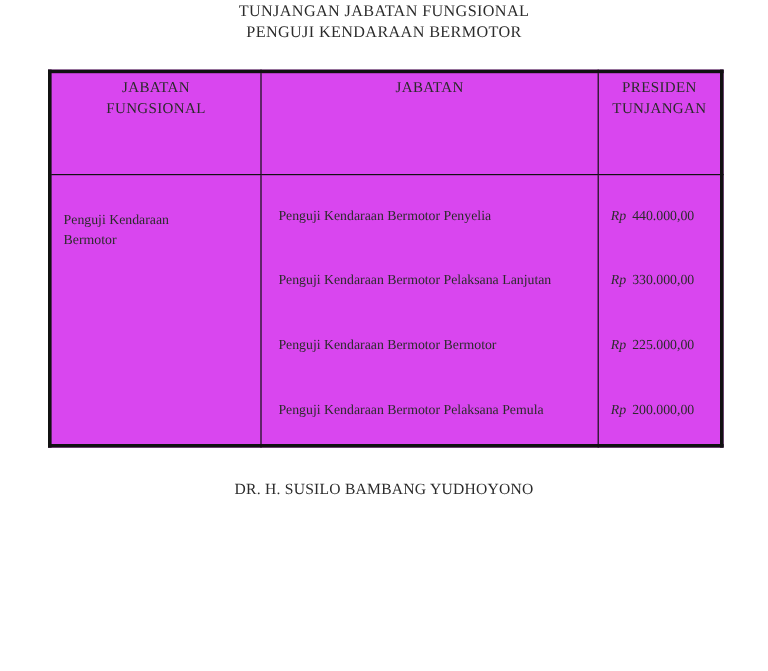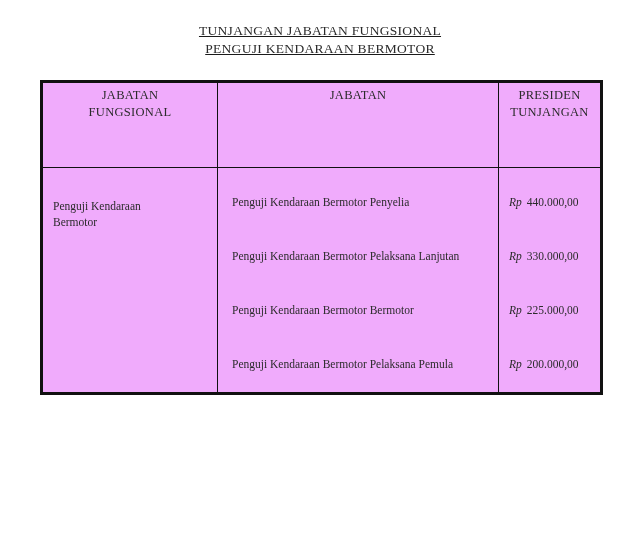--- a/index.html
+++ b/index.html
@@ -12,42 +12,40 @@
     height: 559px;
     font-family: "Liberation Serif", "DejaVu Serif", serif;
     color: #1a1a1a;
     position: relative;
     overflow: hidden;
   }
 
   
   .doc-title {
     text-align: center;
-    padding-top: 22px;
     line-height: 1.32;
-    text-decoration: underline;
   }
   .doc-title .title-line {
     font-size: 13.5px;
     letter-spacing: 0.3px;
     color: #2b2b2b;
     display: block;
   }
 
   
   .table-wrap {
     margin: 22px auto 0 auto;
     width: 560px;
   }
   table.tunjangan {
     width: 100%;
     border-collapse: collapse;
     border: 3px solid #111111;
     table-layout: fixed;
-    background: #f0abfc;
+    background: #d946ef;
   }
   table.tunjangan col.c1 { width: 176px; }
   table.tunjangan col.c2 { width: 281px; }
   table.tunjangan col.c3 { width: 103px; }
 
   table.tunjangan th,
   table.tunjangan td {
     border: 1.5px solid #111111;
     vertical-align: top;
     font-weight: normal;
@@ -174,13 +172,14 @@
           <div class="amount-item last">
             <span class="rp">Rp</span><span>200.000,00</span>
           </div>
         </td>
       </tr>
     </tbody>
   </table>
 </div>
 
 <div class="signature">
+  <span class="sig-line sig-name">DR. H. SUSILO BAMBANG YUDHOYONO</span>
 </div>
 
 </body></html>

